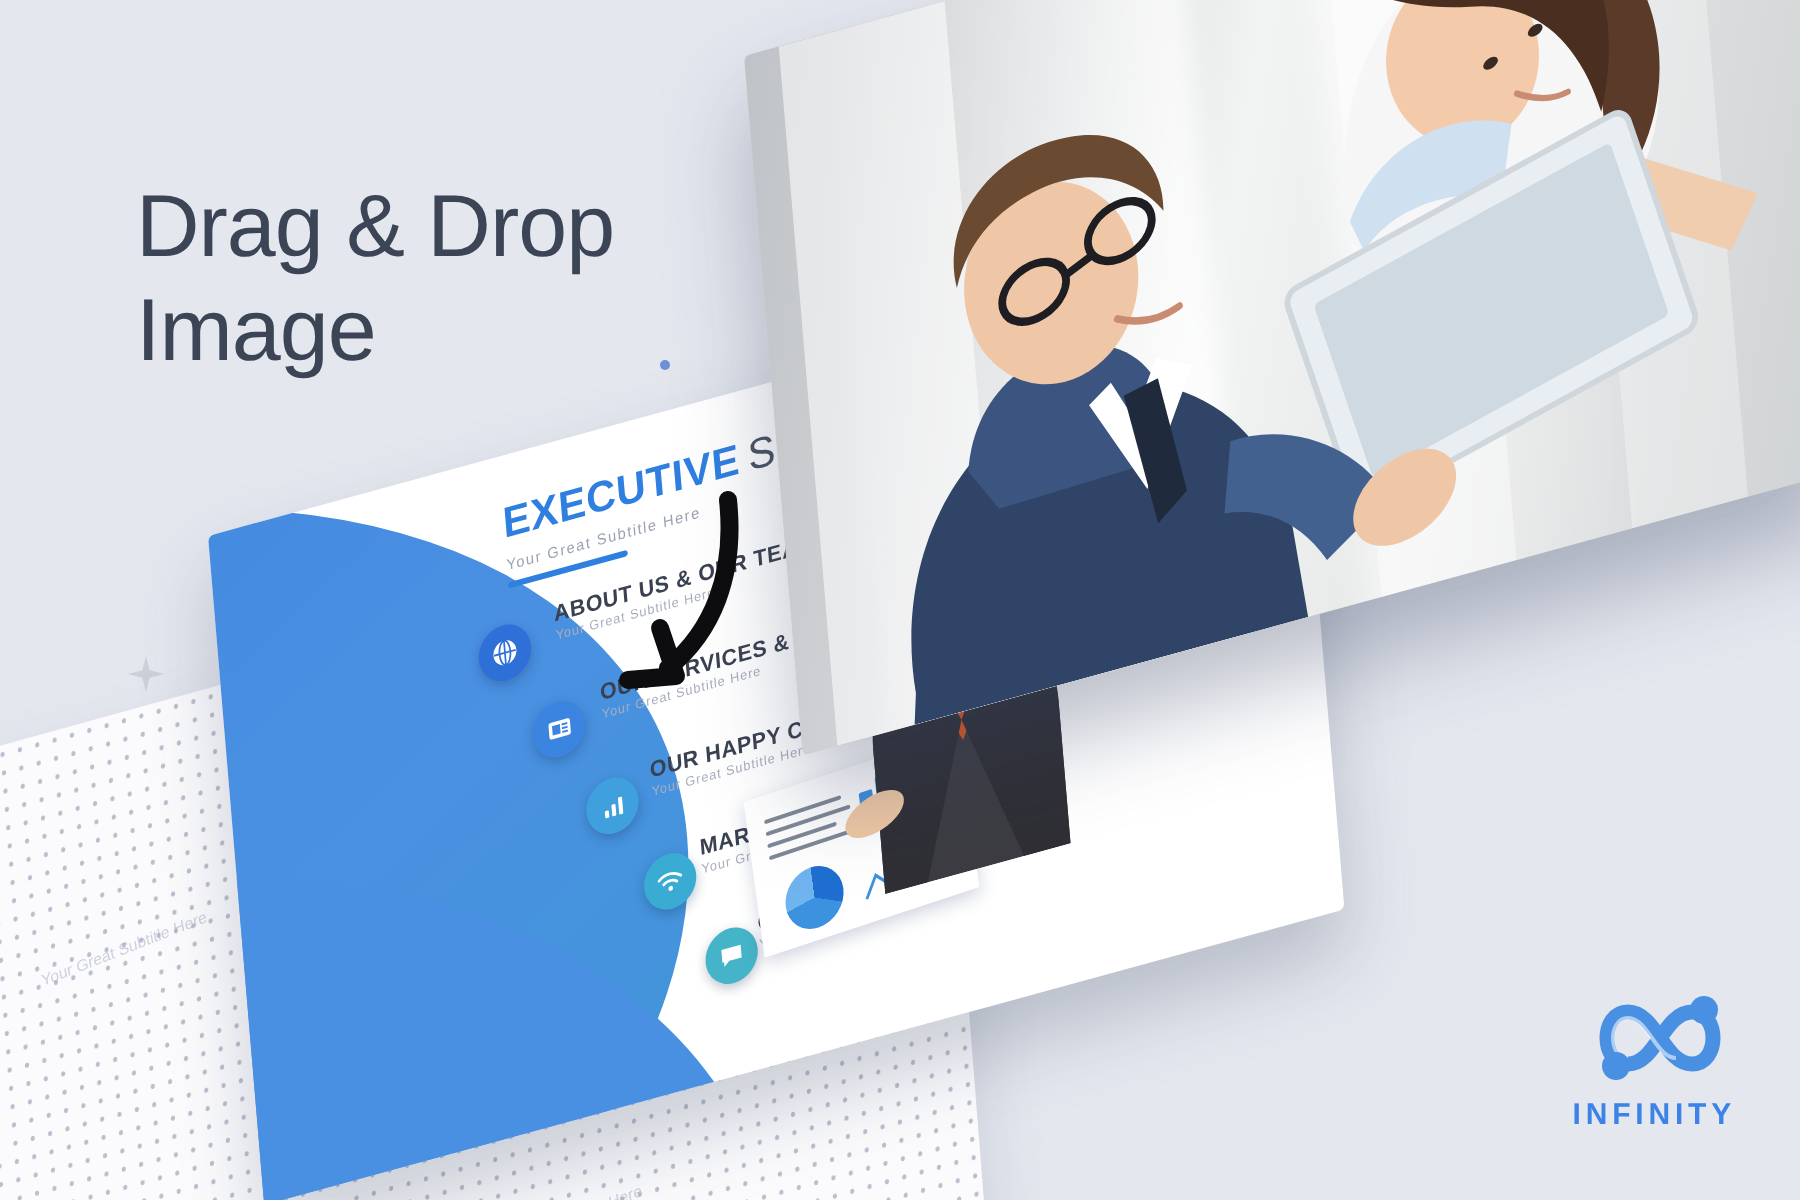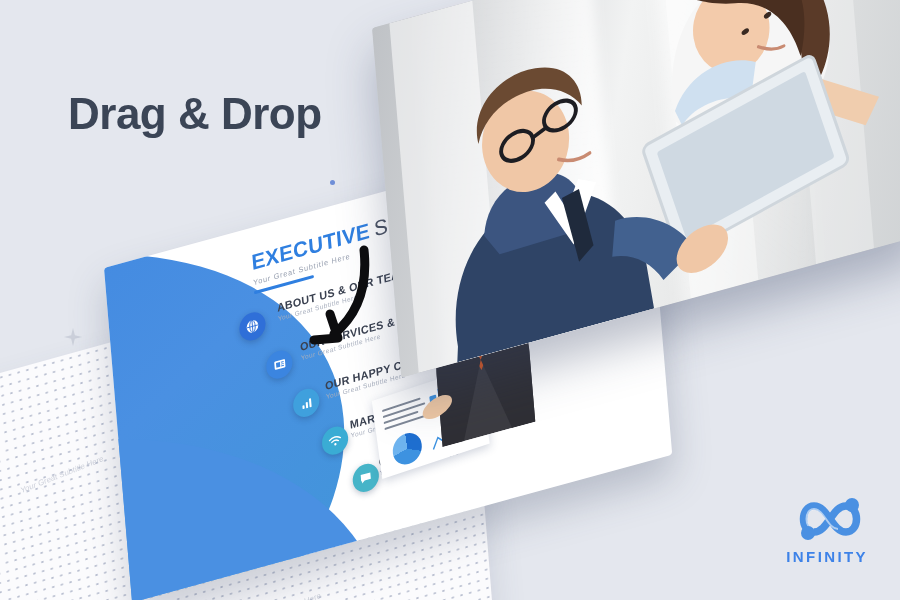--- a/index.html
+++ b/index.html
@@ -6,21 +6,21 @@
   body{
     width:900px;height:600px;overflow:hidden;position:relative;
     background:#e4e7ee;
     font-family:"Liberation Sans","DejaVu Sans",sans-serif;
   }
   .stage{position:absolute;inset:0;overflow:hidden;}
 
   
   .headline{
     position:absolute;left:68px;top:88px;width:340px;
-    font-size:44px;line-height:1.18;font-weight:700;
+    font-size:44px;line-height:1.18;font-weight:400;
     color:#3b4556;letter-spacing:-0.5px;
   }
   .headline .l2{display:block;}
 
   
   .sparkle{position:absolute;opacity:.55;}
   .sparkle svg{display:block;}
   .bluedot{
     position:absolute;width:5px;height:5px;border-radius:50%;
     background:#5b7fd4;opacity:.85;
@@ -141,20 +141,21 @@
     margin-top:2px;font-size:15px;font-weight:700;color:#3d82e8;letter-spacing:2.4px;
   }
 </style>
 </head>
 <body>
 
 <div class="stage">
 
   <div class="headline">
     <span>Drag &amp; Drop</span>
+    <span class="l2">Image</span>
   </div>
 
   <div class="sparkle" style="left:468px;top:78px;">
     <svg width="24" height="24" viewBox="0 0 24 24">
         <path d="M12 2 L14 10 L22 12 L14 14 L12 22 L10 14 L2 12 L10 10 Z" fill="#b6bcca"></path>
       </svg>
   </div>
   <div class="sparkle" style="left:813px;top:35px;">
     <svg width="20" height="20" viewBox="0 0 24 24">
         <path d="M12 2 L14 10 L22 12 L14 14 L12 22 L10 14 L2 12 L10 10 Z" fill="#b6bcca"></path>

